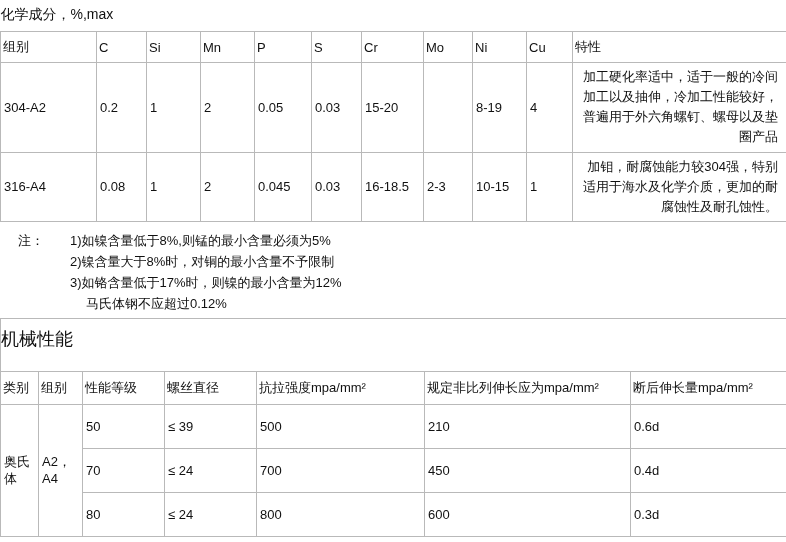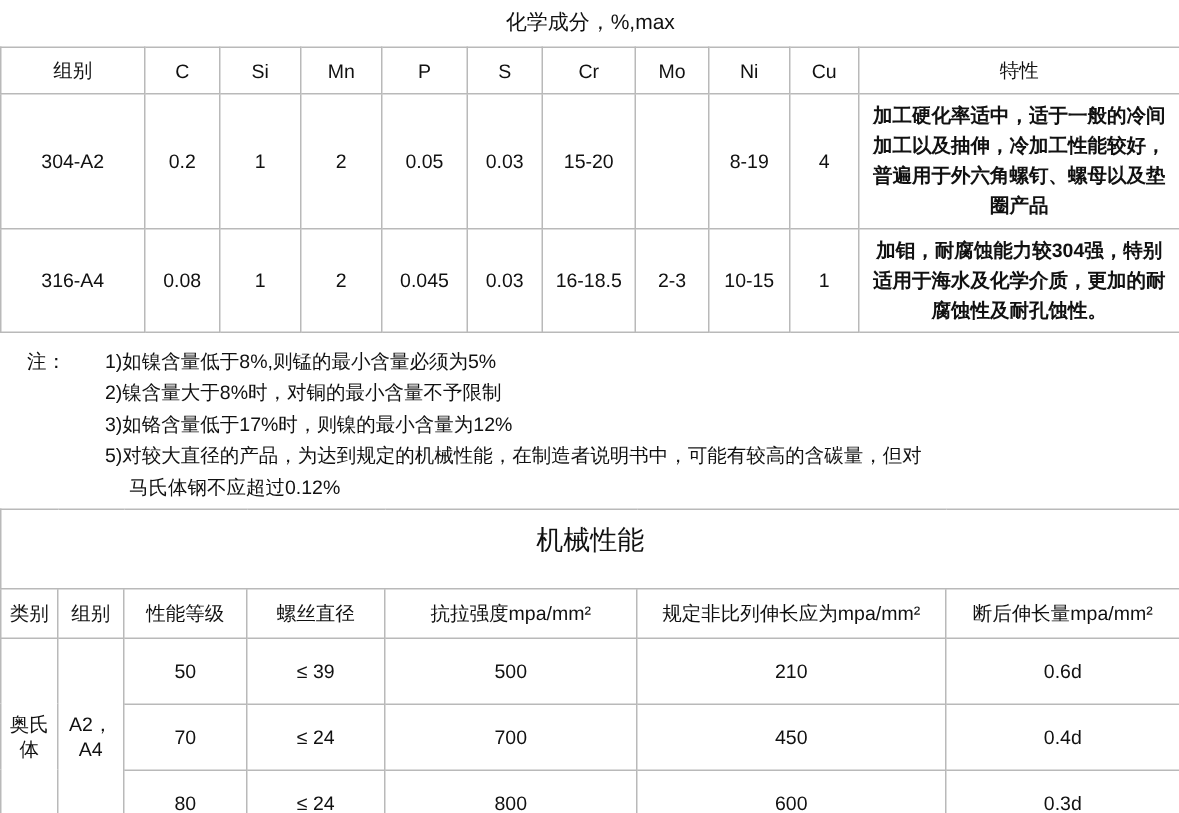--- a/index.html
+++ b/index.html
@@ -21,21 +21,20 @@
     position: relative;
     box-sizing: border-box;
   }
   table {
     border-collapse: collapse;
     width: 786px;
     table-layout: fixed;
   }
   td, th {
     border: 1px solid #b9b9b9;
-    text-align: center;
     vertical-align: middle;
     font-weight: normal;
     font-size: 13px;
     padding: 2px 3px;
     box-sizing: border-box;
   }
   .title-cell {
     font-size: 14px;
     padding: 6px 0 7px 0;
     border-left: none;
@@ -46,25 +45,24 @@
     border-bottom: none;
   }
   .hdr td {
     padding: 6px 2px;
     font-size: 13px;
   }
   .chem-row td {
     height: 50px;
   }
   .feature-cell {
-    text-align: center;
+    text-align: right;
     line-height: 1.55;
     padding: 4px 8px 4px 8px;
     font-size: 13px;
-    font-weight: bold;
   }
   .notes {
     padding: 8px 0 4px 0;
     position: relative;
   }
   .notes-inner {
     display: flex;
     padding-left: 18px;
   }
   .notes-label {
@@ -166,21 +164,20 @@
     </tbody>
   </table>
 
   <div class="notes">
     <div class="notes-inner">
       <div class="notes-label">注：</div>
       <div class="notes-list">
         <div class="note-line">1)如镍含量低于8%,则锰的最小含量必须为5%</div>
         <div class="note-line">2)镍含量大于8%时，对铜的最小含量不予限制</div>
         <div class="note-line">3)如铬含量低于17%时，则镍的最小含量为12%</div>
-        <div class="note-line">5)对较大直径的产品，为达到规定的机械性能，在制造者说明书中，可能有较高的含碳量，但对</div>
         <div class="note-line note-indent">马氏体钢不应超过0.12%</div>
       </div>
     </div>
   </div>
 
   <table>
     <colgroup>
       <col style="width:38px">
       <col style="width:44px">
       <col style="width:82px">

